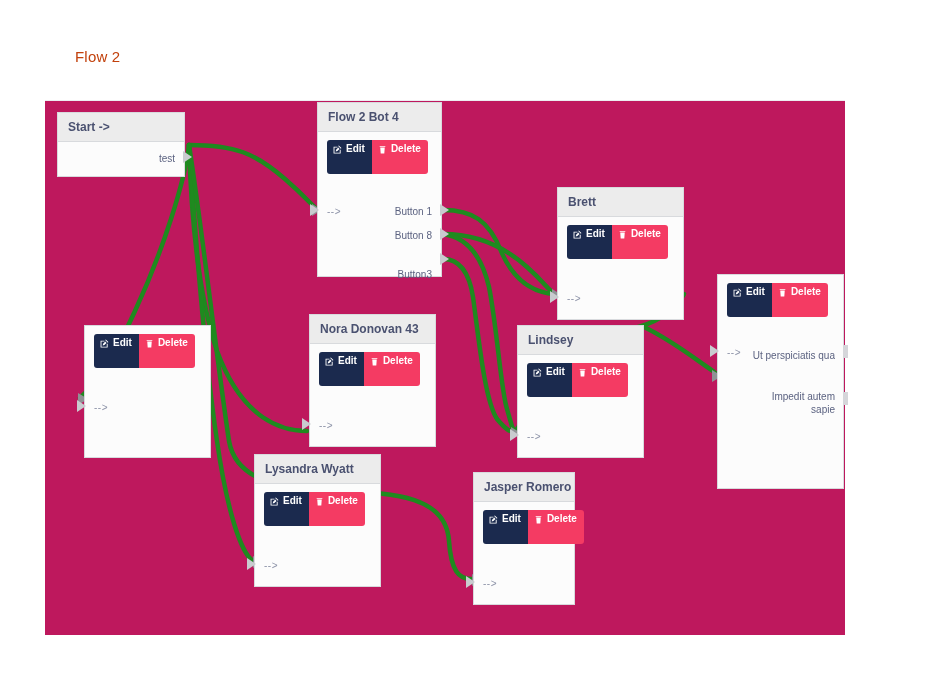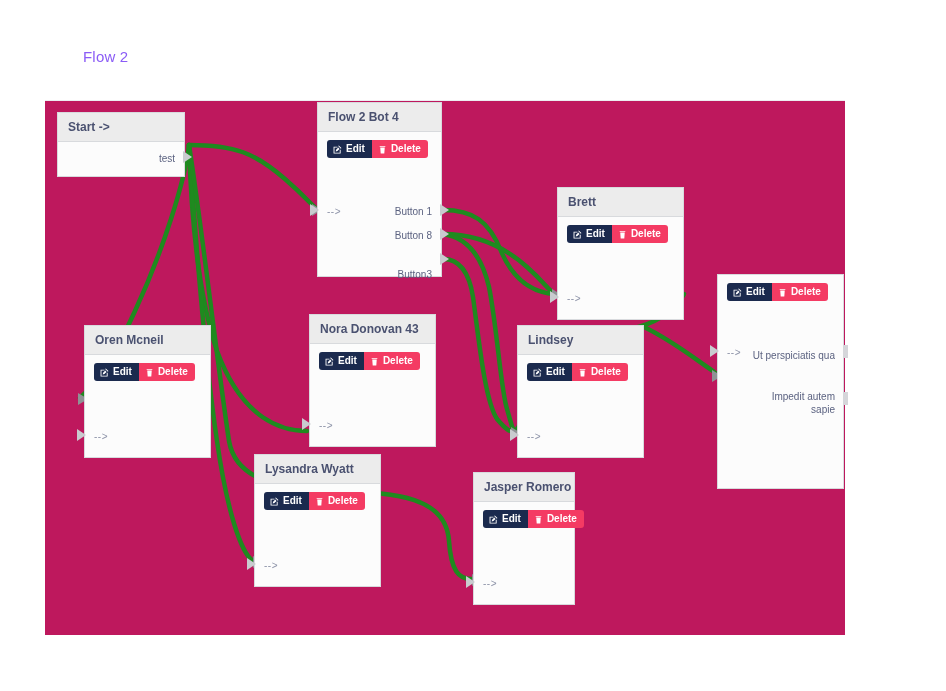--- a/index.html
+++ b/index.html
@@ -15,23 +15,23 @@
   
   .header-card {
     position: absolute;
     left: 45px; top: 28px;
     width: 800px; height: 73px;
     background: #ffffff;
     border-bottom: 1px solid #eceef1;
   }
   .page-title {
     position: absolute;
-    left: 38px; top: 20px;
+    left: 30px; top: 20px;
     font-size: 15px;
-    color: #8b5cf6;
+    color: #c2410c;
     letter-spacing: .2px;
   }
 
   
   .canvas {
     position: absolute;
     left: 45px; top: 101px;
     width: 800px; height: 534px;
     background: #be185d;
     overflow: visible;
@@ -60,21 +60,21 @@
     color: #4a5170;
     white-space: nowrap;
     overflow: hidden;
   }
   .node-body { position: relative; padding: 0; height: calc(100% - 30px); }
 
   .btn-row { padding: 8px 9px 0 9px; display: flex; }
   .btn {
     display: inline-flex; align-items: center; gap: 4px;
     font-size: 10px; font-weight: bold;
-    padding: 4px 7px 4px 6px;
+    padding: 4px 7px 20px 6px;
     color: #ffffff; border: none; line-height: 1;
     white-space: nowrap;
   }
   .btn-edit { background: #1b2a4e; border-radius: 3px 0 0 3px; }
   .btn-delete { background: #f43b63; border-radius: 0 3px 3px 0; }
   .btn svg { display:block; }
 
   .port-label {
     position: absolute;
     right: 9px;
@@ -258,21 +258,20 @@
 
         <div class="body-text" style="top:68px;margin-top:6px;">Ut perspiciatis qua</div>
         <div class="handle handle-side" style="top:70px;"></div>
 
         <div class="body-text" style="top:115px;">Impedit autem sapie</div>
         <div class="handle handle-side" style="top:117px;"></div>
       </div>
     </div>
 
     <div class="node" style="left:39px; top:224px; width:127px; height:133px;">
-      <div class="node-header">Oren Mcneil</div>
       <div class="node-body">
         <div class="btn-row">
           <button class="btn btn-edit">
             <span>
               <svg width="9" height="9" viewBox="0 0 16 16">
                   <path fill="#fff" d="M1 3h7v1.6H2.6v9H12V8.6h1.6V15H1z"></path>
                   <path fill="#fff" d="M10.3 0.8 15 5.4l-1.1 1.1-4.7-4.6zM5.5 8.4l3.8-3.8 2.3 2.3-3.8 3.8-3 0.7z"></path>
                 </svg>
             </span>
             <span>Edit</span>

